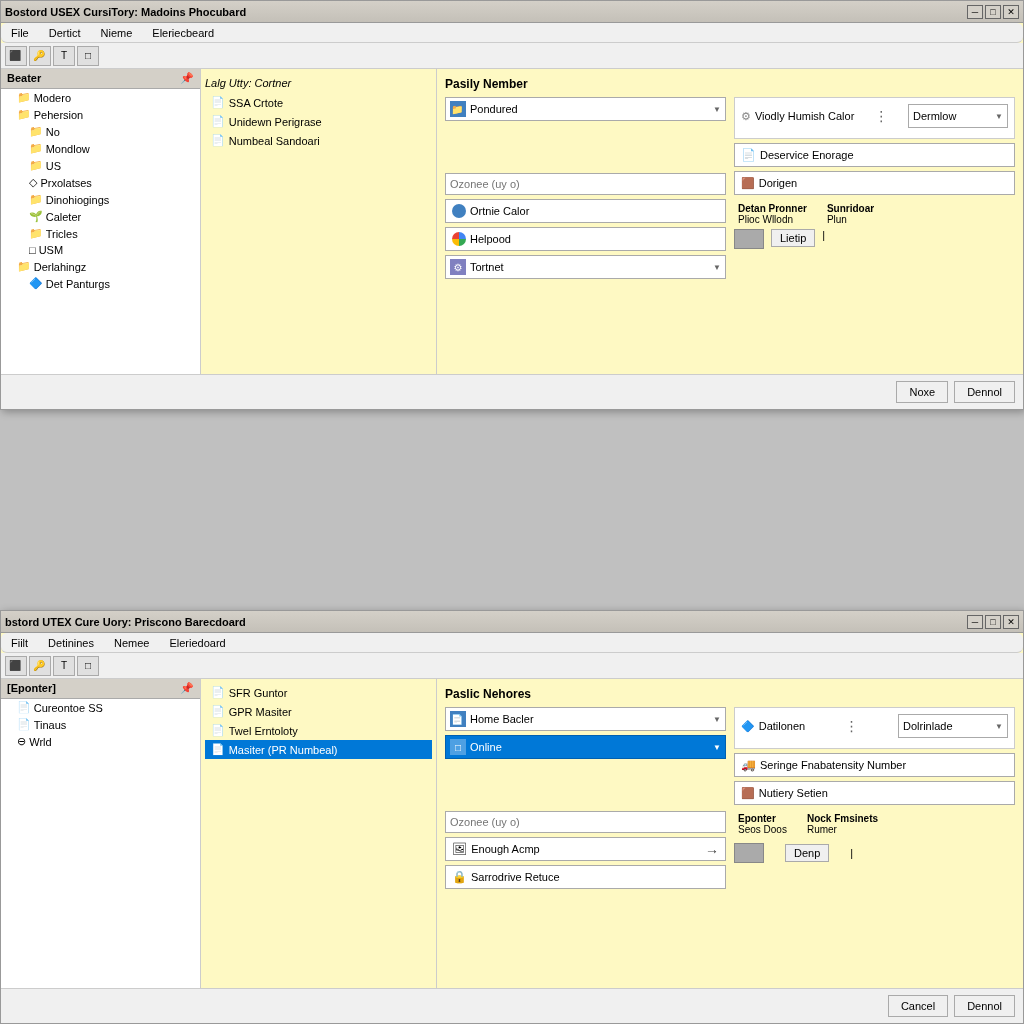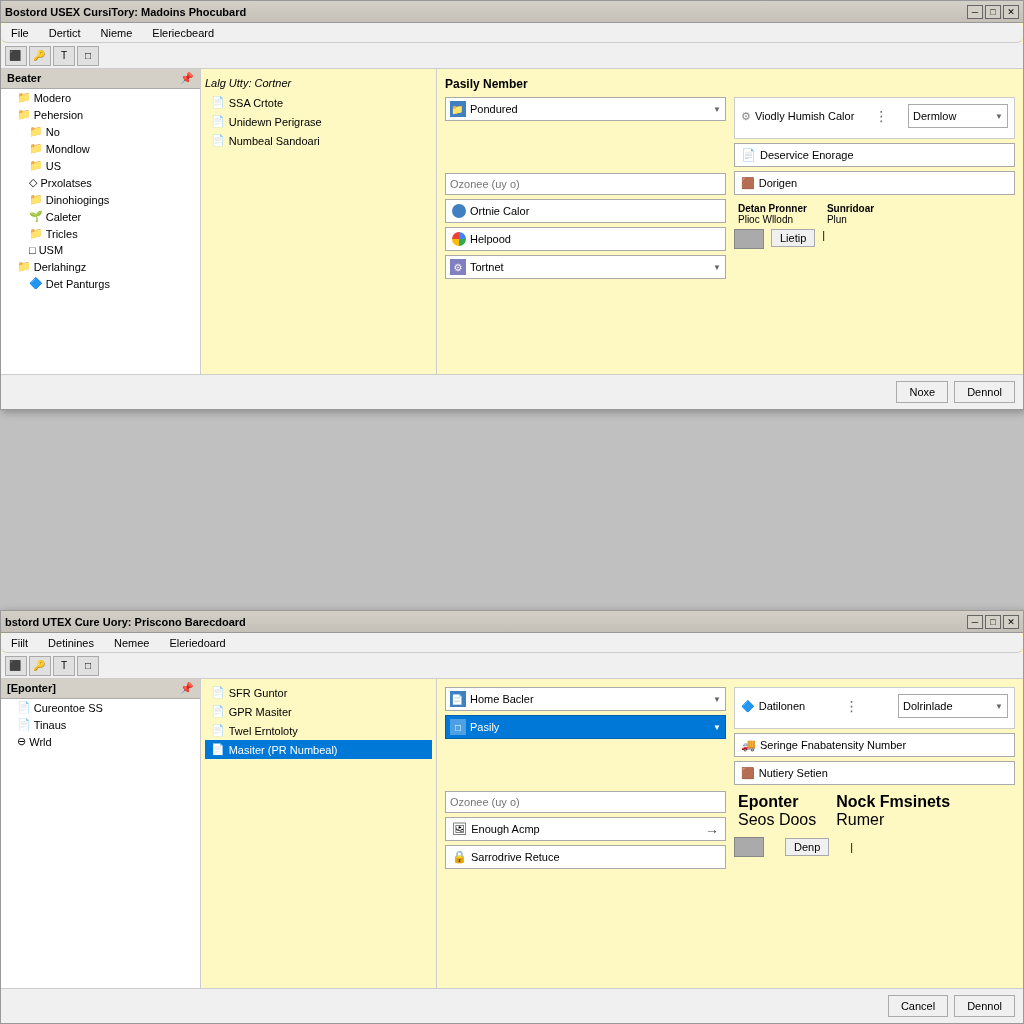--- a/index.html
+++ b/index.html
@@ -563,32 +563,33 @@
         <span style="color:#6080c0;">📄</span>
         <span>Twel Erntoloty</span>
       </div>
       <div class="list-item selected">
         <span style="color:#fff;">📄</span>
         <span>Masiter (PR Numbeal)</span>
       </div>
     </div>
 
     <div class="right-panel">
+      <div class="section-title">Paslic Nehores</div>
 
       <div class="panel-row">
 
         <div class="panel-left">
           <div class="dropdown">
             <div class="dropdown-icon">📄</div>
             <span class="dropdown-text">Home Bacler</span>
             <span class="dropdown-arrow">▼</span>
           </div>
           <div class="sub-dropdown">
             <div class="dropdown-icon">□</div>
-            <span class="dropdown-text" style="color:white;">Pasily</span>
+            <span class="dropdown-text" style="color:white;">Online</span>
             <span class="dropdown-arrow">▼</span>
           </div>
           <input type="text" class="text-input" value="" placeholder="Ozonee (uy o)" style="">
           <div class="btn-item">
             <span style="font-size:12px;">🖼</span>
             <span>Enough Acmp</span>
             <span class="arrow-icon" style="margin-left:auto;">→</span>
           </div>
           <div class="btn-item">
             <span style="font-size:12px;">🔒</span>
@@ -614,21 +615,21 @@
           <div class="btn-item">
             <span style="font-size:12px;">🚚</span>
             <span>Seringe Fnabatensity Number</span>
           </div>
 
           <div class="btn-item">
             <span>🟫</span>
             <span>Nutiery Setien</span>
           </div>
 
-          <div style="display:flex;gap:20px;font-size:16px;margin-top:4px;padding:4px;align-items:flex-end;">
+          <div style="display:flex;gap:20px;font-size:10px;margin-top:4px;padding:4px;align-items:flex-end;">
             <div>
               <div style="font-weight:bold;">Eponter</div>
               <div>Seos Doos</div>
             </div>
             <div>
               <div style="font-weight:bold;">Nock Fmsinets</div>
               <div>Rumer</div>
             </div>
           </div>
 

